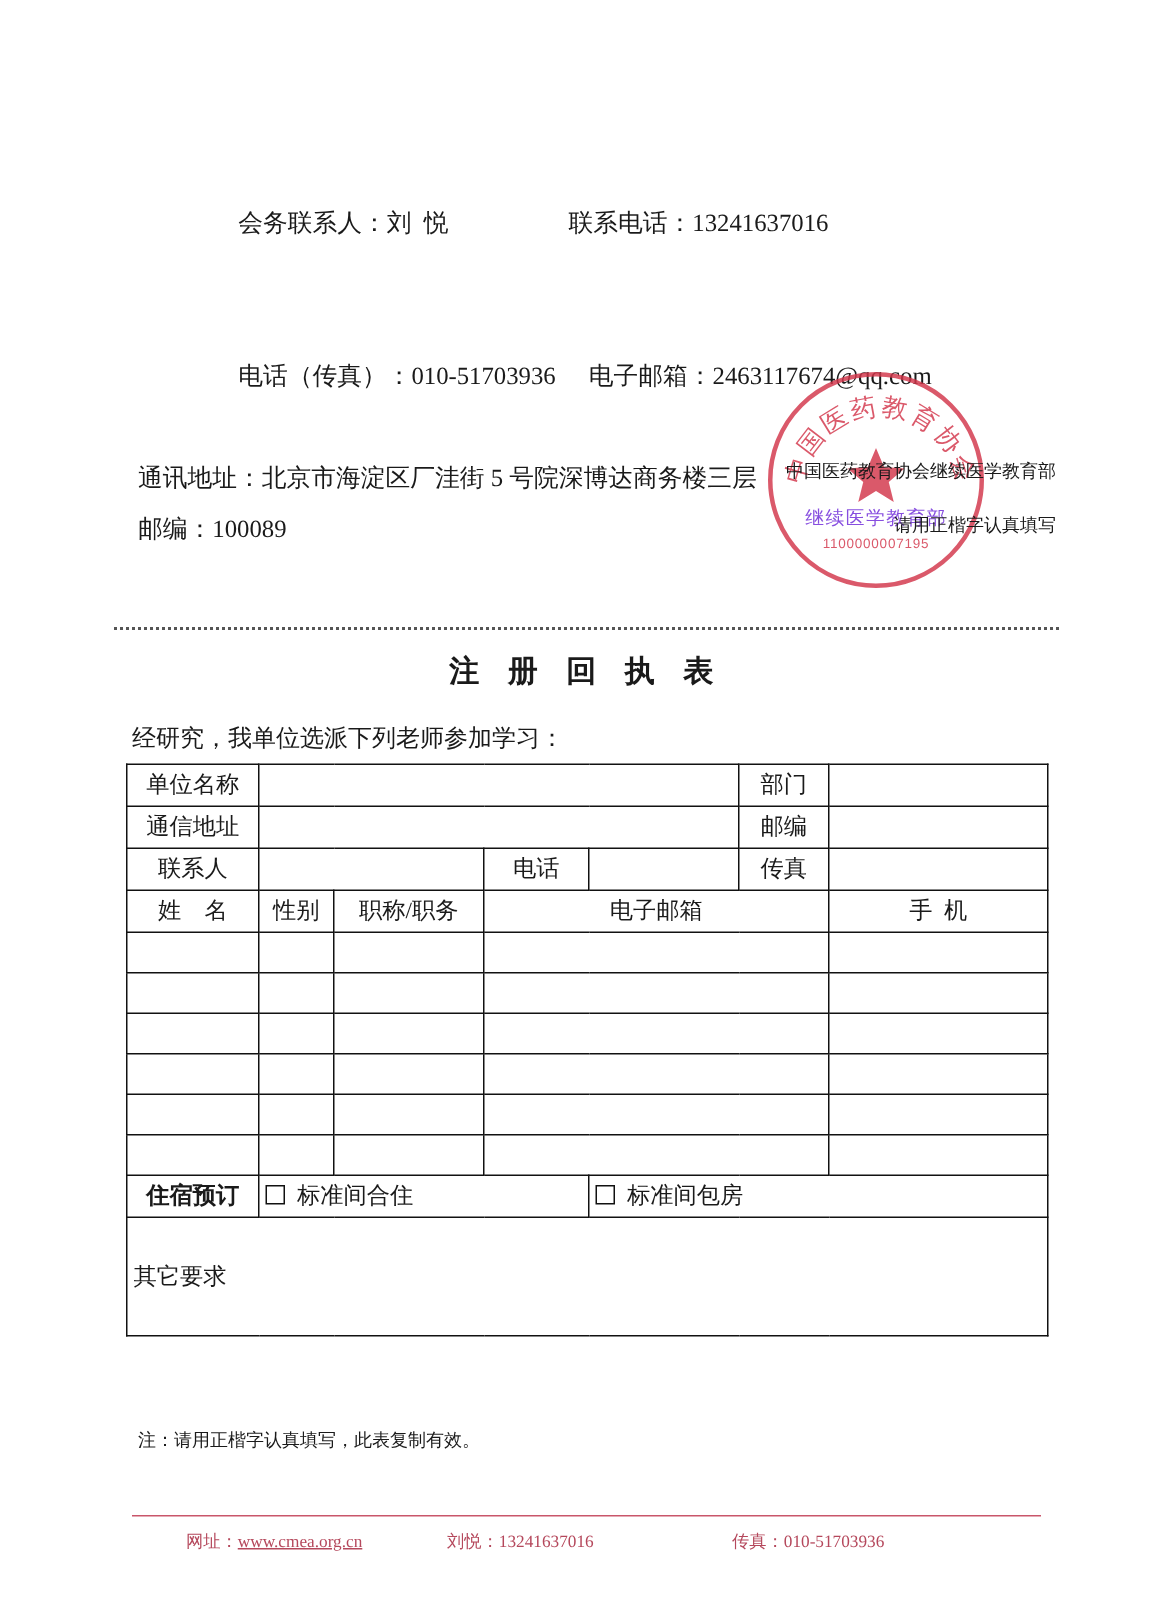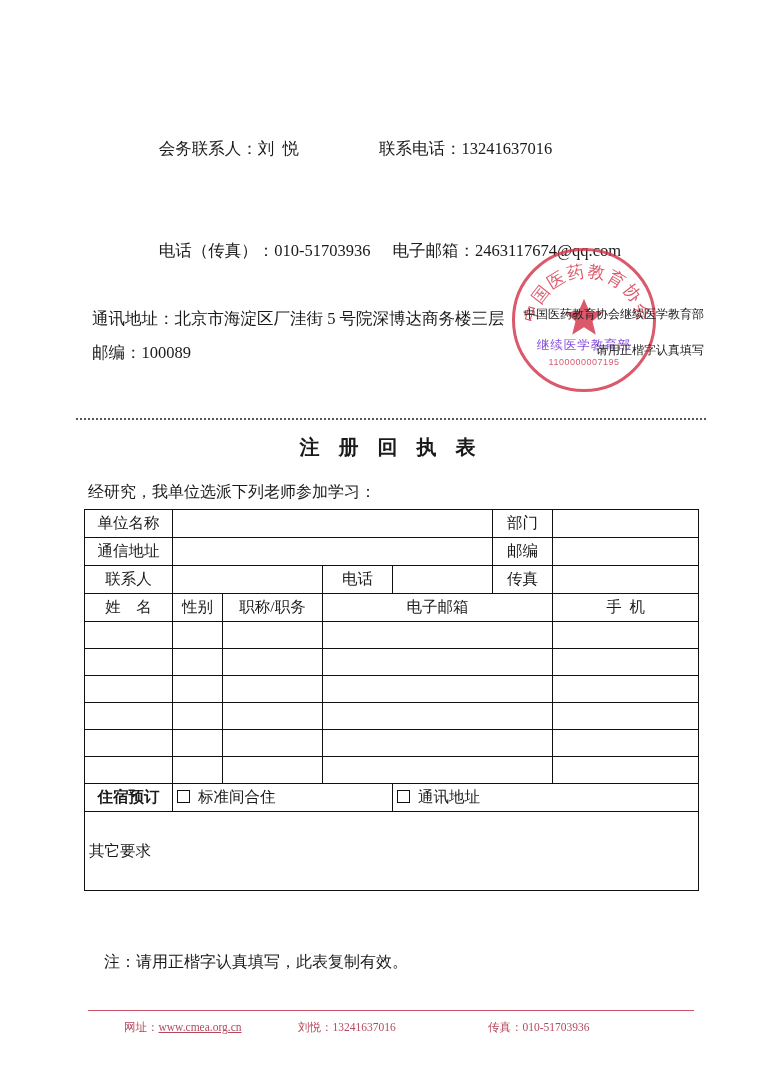--- a/index.html
+++ b/index.html
@@ -187,23 +187,23 @@
   .other-req {
     height: 78px !important;
     vertical-align: top;
     padding-top: 4px;
     padding-left: 8px;
   }
 
   
   .note {
     position: absolute;
-    left: 104px;
+    left: 92px;
     top: 952px;
-    font-size: 16px;
+    font-size: 12px;
   }
 
   
   .footer-rule {
     position: absolute;
     left: 88px;
     top: 1010px;
     width: 606px;
     border-top: 1.5px solid #c9566a;
   }
@@ -350,21 +350,21 @@
         <td colspan="3"></td>
         <td></td>
       </tr>
 
       <tr class="row-h">
         <td class="lbl bold">住宿预订</td>
         <td colspan="3" class="lodging-cell">
           <span class="cb"></span><span>标准间合住</span>
         </td>
         <td colspan="3" class="lodging-cell">
-          <span class="cb"></span><span>通讯地址</span>
+          <span class="cb"></span><span>标准间包房</span>
         </td>
       </tr>
       <tr>
         <td colspan="7" class="other-req">
           <span>其它要求</span>
         </td>
       </tr>
     </tbody>
   </table>
 

